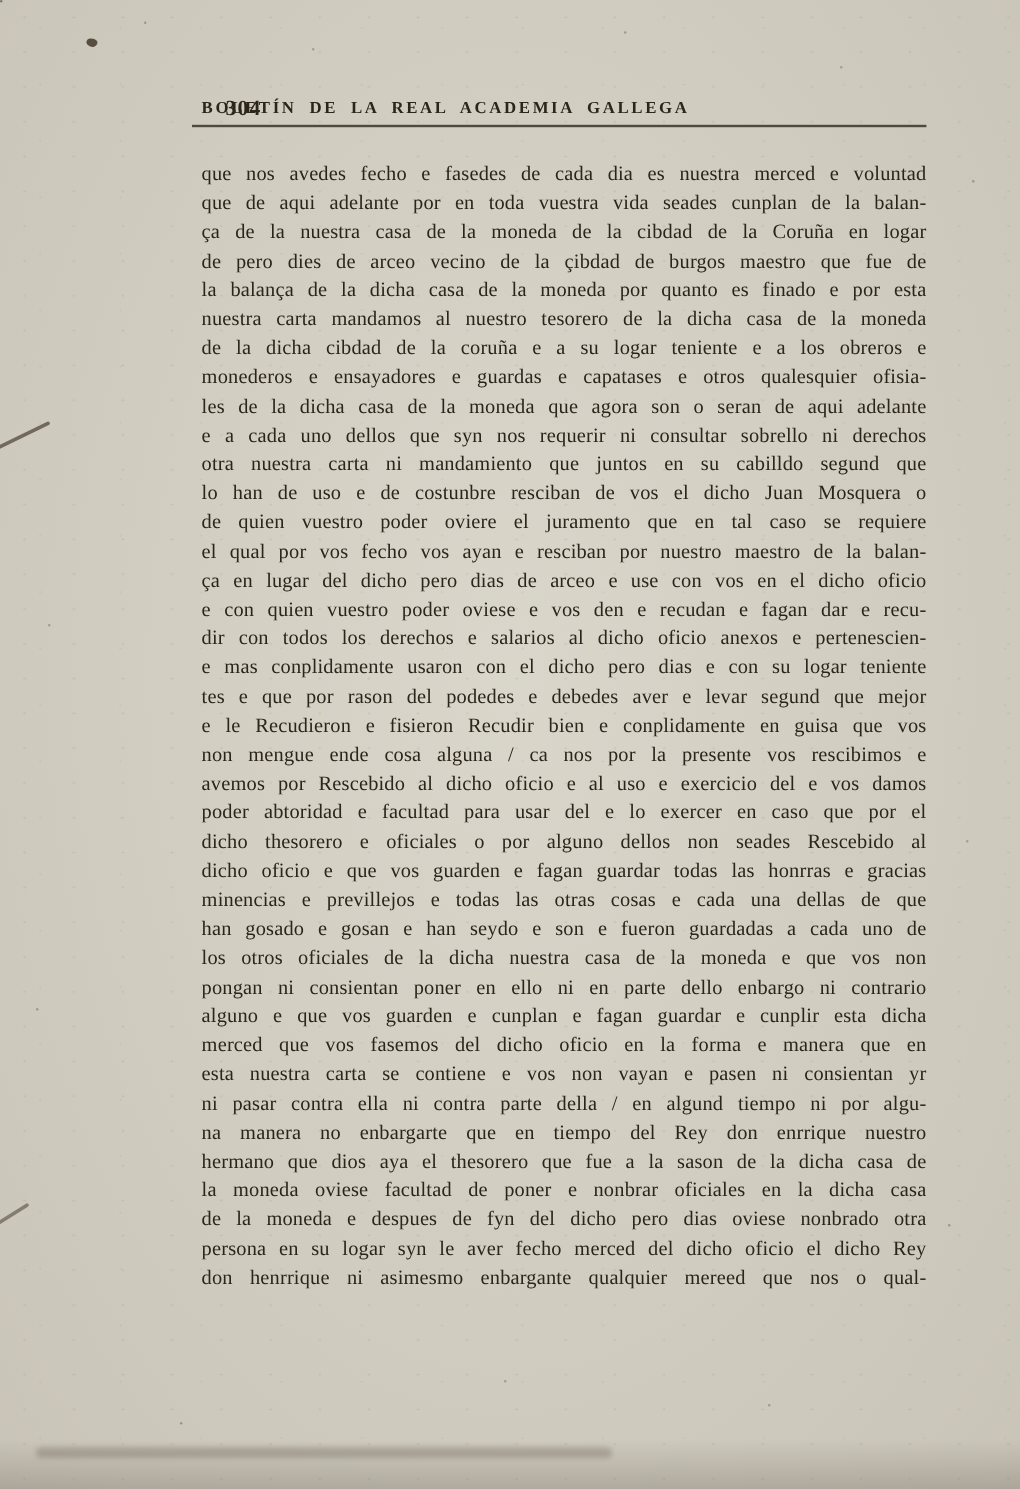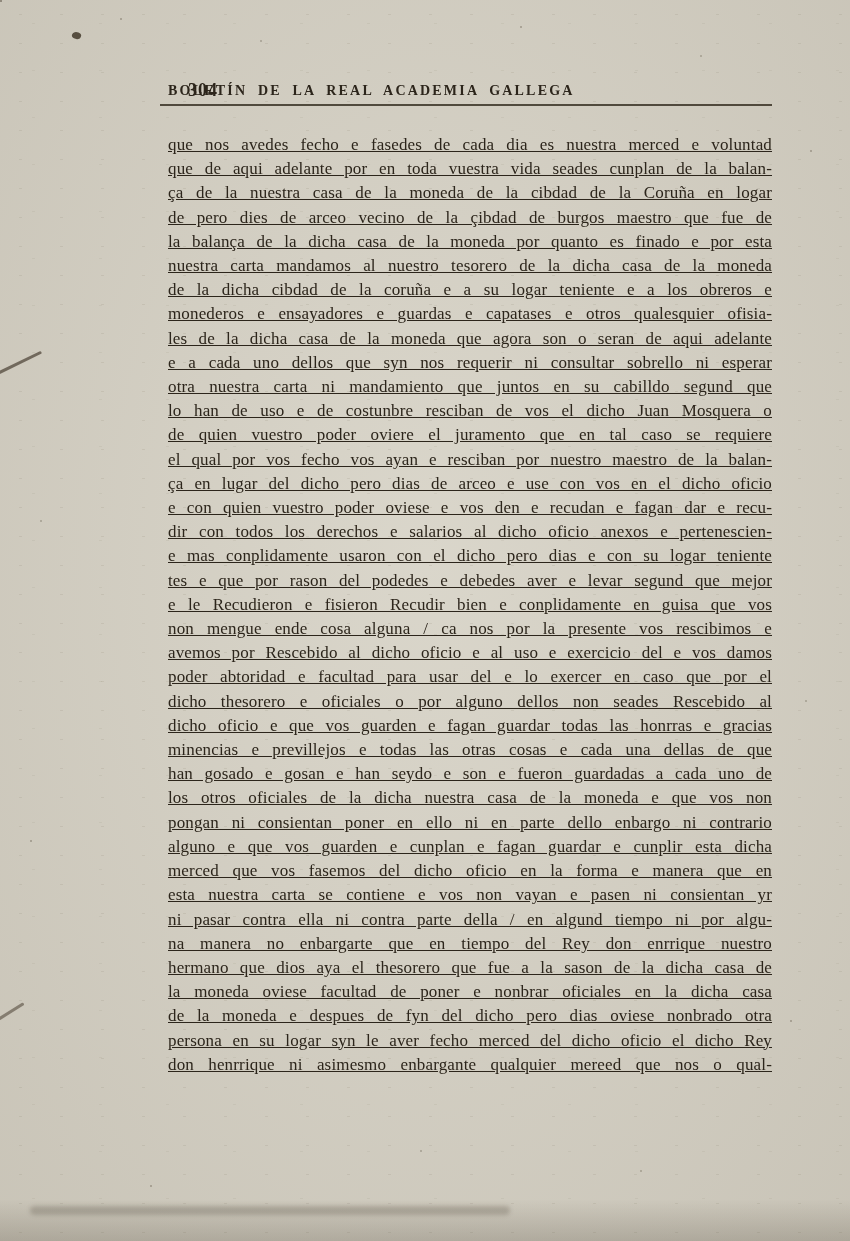--- a/index.html
+++ b/index.html
@@ -57,21 +57,20 @@
     width: 604px;
     font-size: 17px;
     line-height: 24.2px;
     letter-spacing: 0.15px;
     color: #2c251b;
   }
   .line {
     text-align: justify;
     text-align-last: justify;
     white-space: normal;
-    text-decoration: underline;
   }
   
   .speck-tl {
     position: absolute; left: 72px; top: 32px;
     width: 9px; height: 7px; background: #42382a;
     border-radius: 60% 40% 55% 45%;
     transform: rotate(24deg); opacity: .85;
   }
   .pen-mark-left {
     position: absolute; left: -8px; top: 362px;
@@ -128,21 +127,21 @@
   <div class="text-block" style="color: rgb(44, 37, 27);">
       <div class="line">que nos avedes fecho e fasedes de cada dia es nuestra merced e voluntad</div>
       <div class="line">que de aqui adelante por en toda vuestra vida seades cunplan de la balan-</div>
       <div class="line">ça de la nuestra casa de la moneda de la cibdad de la Coruña en logar</div>
       <div class="line">de pero dies de arceo vecino de la çibdad de burgos maestro que fue de</div>
       <div class="line">la balança de la dicha casa de la moneda por quanto es finado e por esta</div>
       <div class="line">nuestra carta mandamos al nuestro tesorero de la dicha casa de la moneda</div>
       <div class="line">de la dicha cibdad de la coruña e a su logar teniente e a los obreros e</div>
       <div class="line">monederos e ensayadores e guardas e capatases e otros qualesquier ofisia-</div>
       <div class="line">les de la dicha casa de la moneda que agora son o seran de aqui adelante</div>
-      <div class="line">e a cada uno dellos que syn nos requerir ni consultar sobrello ni esperar</div>
+      <div class="line">e a cada uno dellos que syn nos requerir ni consultar sobrello ni derechos</div>
       <div class="line">otra nuestra carta ni mandamiento que juntos en su cabilldo segund que</div>
       <div class="line">lo han de uso e de costunbre resciban de vos el dicho Juan Mosquera o</div>
       <div class="line">de quien vuestro poder oviere el juramento que en tal caso se requiere</div>
       <div class="line">el qual por vos fecho vos ayan e resciban por nuestro maestro de la balan-</div>
       <div class="line">ça en lugar del dicho pero dias de arceo e use con vos en el dicho oficio</div>
       <div class="line">e con quien vuestro poder oviese e vos den e recudan e fagan dar e recu-</div>
       <div class="line">dir con todos los derechos e salarios al dicho oficio anexos e pertenescien-</div>
       <div class="line">e mas conplidamente usaron con el dicho pero dias e con su logar teniente</div>
       <div class="line">tes e que por rason del podedes e debedes aver e levar segund que mejor</div>
       <div class="line">e le Recudieron e fisieron Recudir bien e conplidamente en guisa que vos</div>

